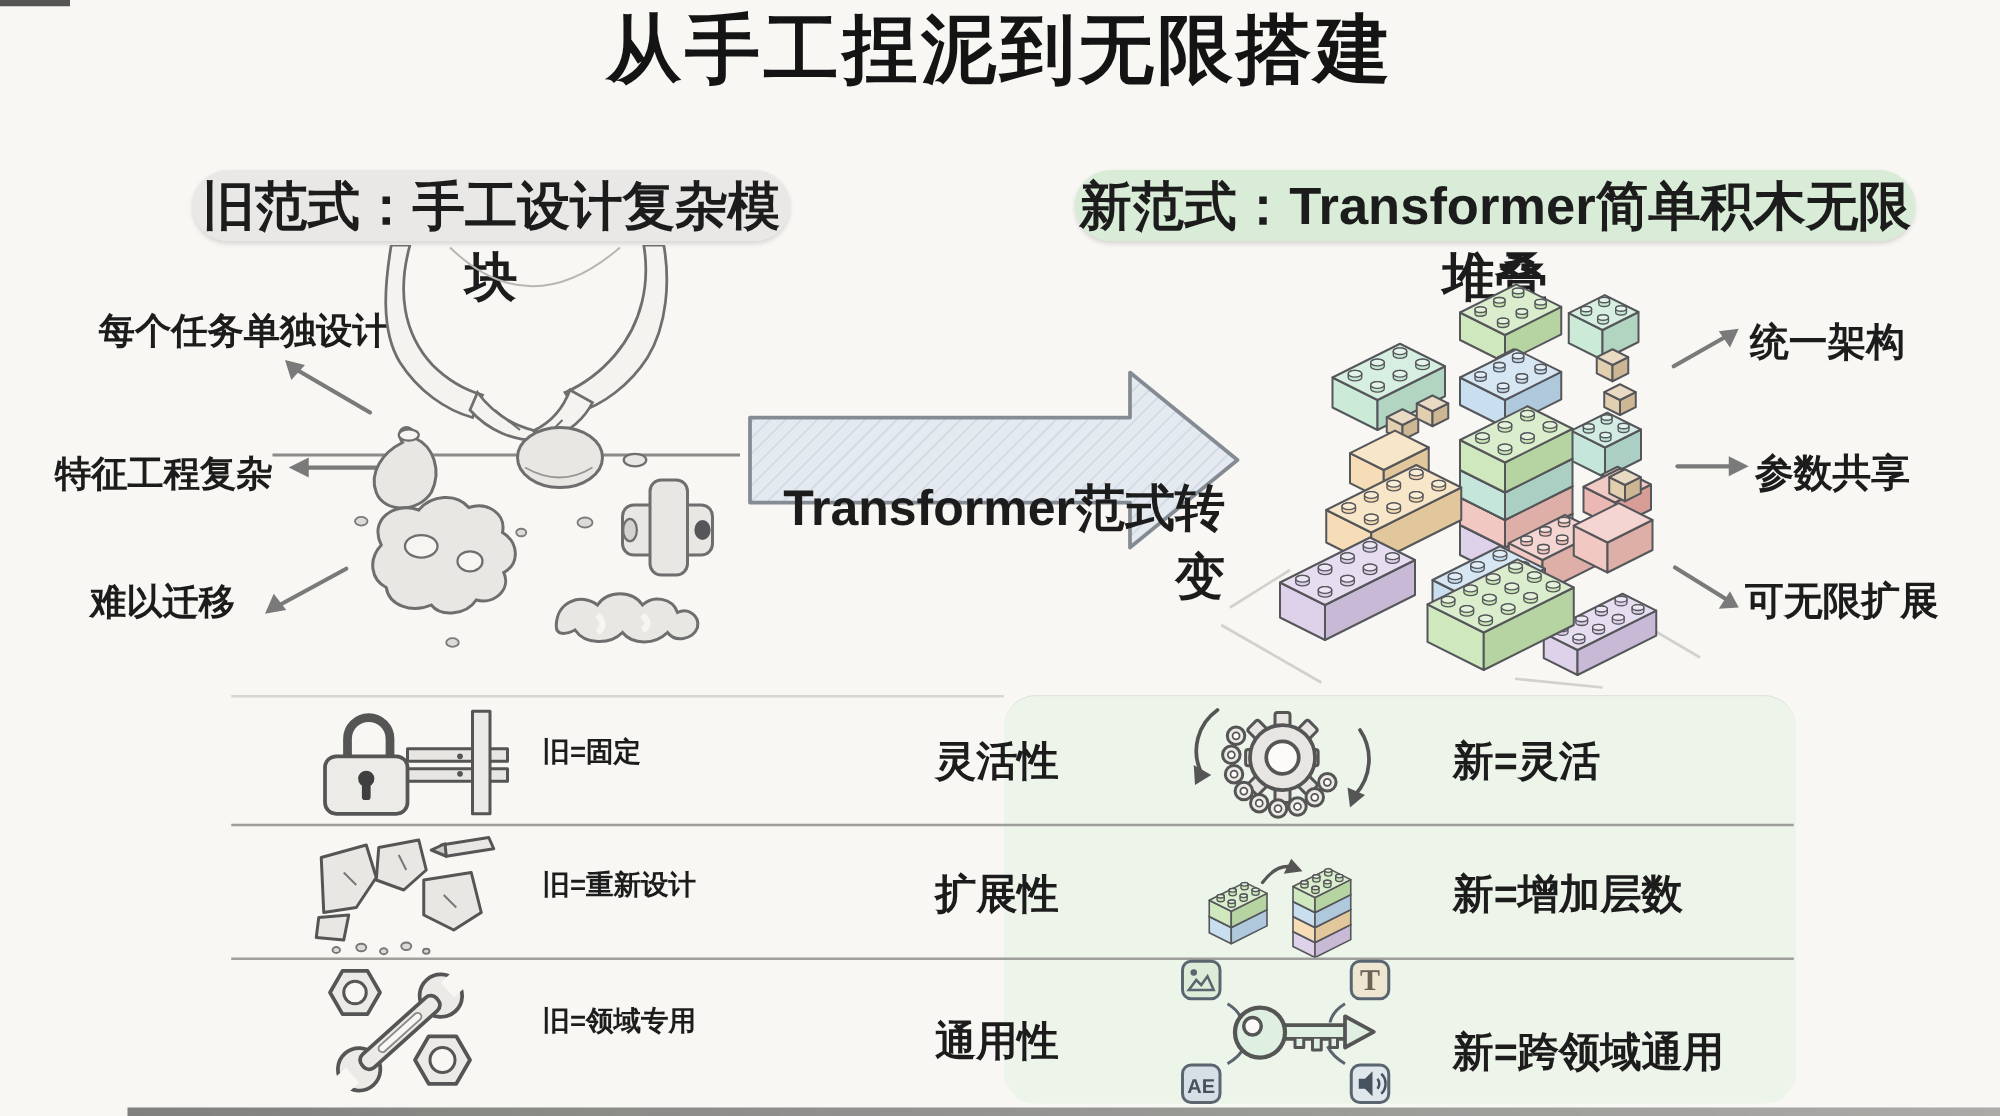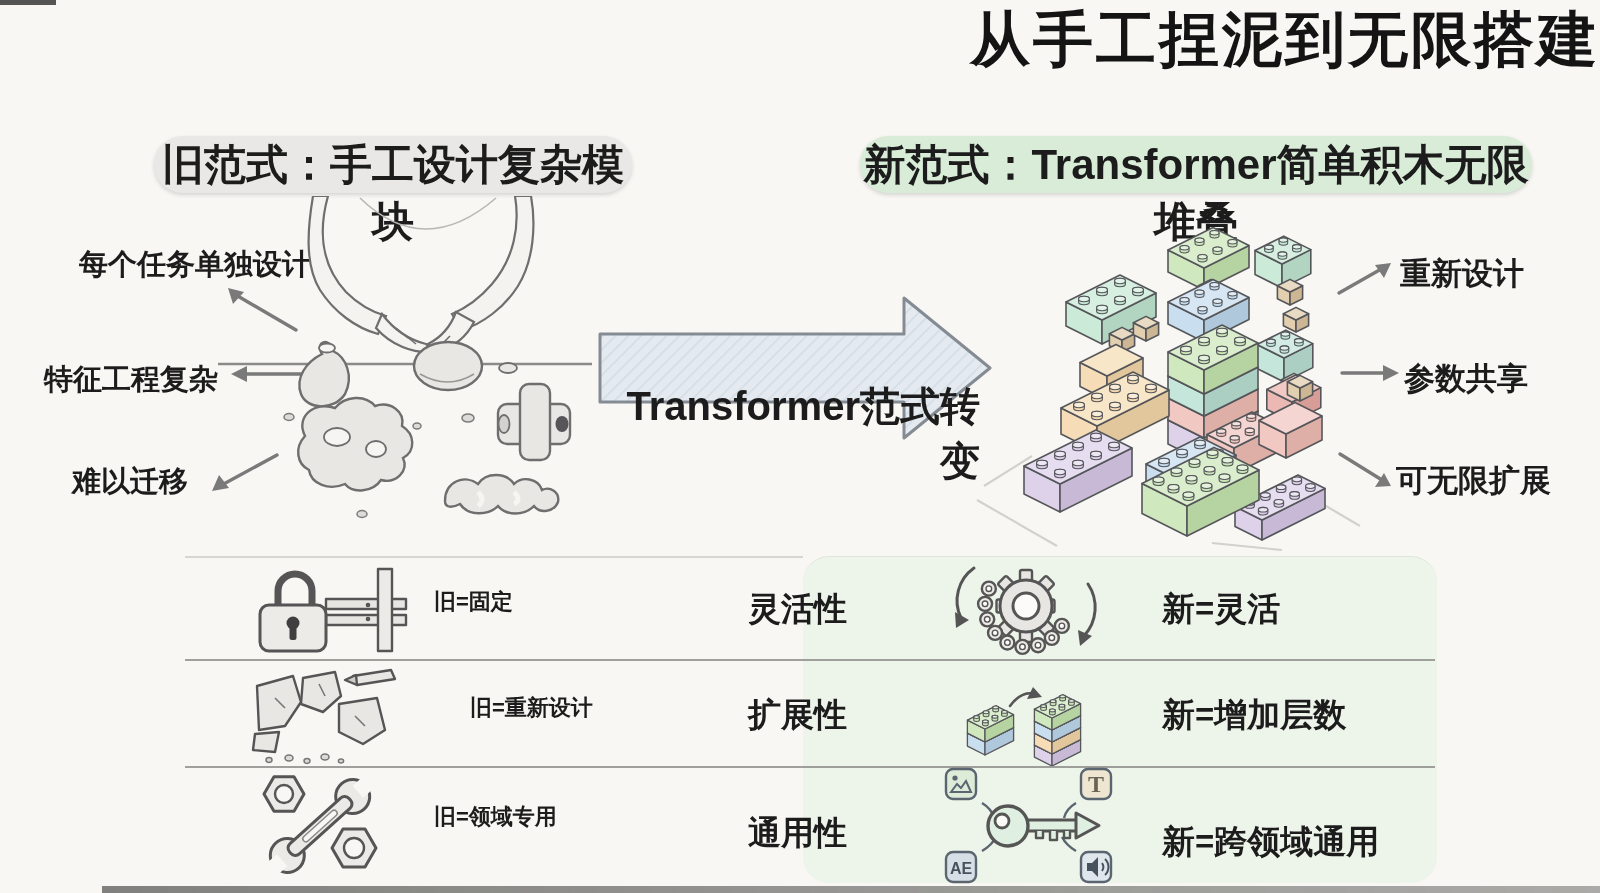--- a/index.html
+++ b/index.html
@@ -4,21 +4,21 @@
 <style>
   html,body{margin:0;padding:0;}
   #stage{
     position:relative; width:1600px; height:893px; overflow:hidden;
     background:var(--background,#f8f7f4);
     font-family:"Liberation Sans","DejaVu Sans",sans-serif;
     color:var(--ink,#1c1c1c);
   }
   .abs{position:absolute;}
   .title{
-    left:0; top:30; width:1600px; text-align:right;
+    left:0; top:30; width:1600px; text-align:center;
     font-size:60px; font-weight:700; letter-spacing:3px; color:#141414;
   }
   .pill{
     height:57px; line-height:57px; text-align:center;
     border-radius:29px; font-size:42px; font-weight:700;
     box-shadow:0 2px 4px rgba(0,0,0,0.14);
   }
   .pill-old{left:154px; top:136px; width:478px; background:var(--old_pill_bg,#e9e8e6);}
   .pill-new{left:860px; top:136px; width:672px; background:var(--new_pill_bg,#d8ecd8);}
   .callout{font-weight:700; white-space:nowrap;}
@@ -417,21 +417,21 @@
         <ellipse cx="226.5" cy="296.75" rx="5.3999999999999995" ry="2.6999999999999997" fill="#e4f2db" stroke="#55565a" stroke-width="1.1"></ellipse>
         <path d="M239.1,290.75 v-3 a5.3999999999999995,2.6999999999999997 0 0 1 10.799999999999999,0 v3 a5.3999999999999995,2.6999999999999997 0 0 1 -10.799999999999999,0 z" fill="#cae6b6" stroke="#55565a" stroke-width="1.1"></path>
         <ellipse cx="244.5" cy="287.75" rx="5.3999999999999995" ry="2.6999999999999997" fill="#e4f2db" stroke="#55565a" stroke-width="1.1"></ellipse>
         <path d="M257.1,281.75 v-3 a5.3999999999999995,2.6999999999999997 0 0 1 10.799999999999999,0 v3 a5.3999999999999995,2.6999999999999997 0 0 1 -10.799999999999999,0 z" fill="#cae6b6" stroke="#55565a" stroke-width="1.1"></path>
         <ellipse cx="262.5" cy="278.75" rx="5.3999999999999995" ry="2.6999999999999997" fill="#e4f2db" stroke="#55565a" stroke-width="1.1"></ellipse>
         <path d="M275.1,272.75 v-3 a5.3999999999999995,2.6999999999999997 0 0 1 10.799999999999999,0 v3 a5.3999999999999995,2.6999999999999997 0 0 1 -10.799999999999999,0 z" fill="#cae6b6" stroke="#55565a" stroke-width="1.1"></path>
         <ellipse cx="280.5" cy="269.75" rx="5.3999999999999995" ry="2.6999999999999997" fill="#e4f2db" stroke="#55565a" stroke-width="1.1"></ellipse>
       </g>
     </svg>
 
-  <div class="abs callout callout-new" style="left:1400px;top:253px;">重新设计</div>
+  <div class="abs callout callout-new" style="left:1400px;top:253px;">统一架构</div>
   <div class="abs callout callout-new" style="left:1404px;top:358px;">参数共享</div>
   <div class="abs callout callout-new" style="left:1396px;top:460px;">可无限扩展</div>
 
   <svg class="abs" style="left:1333px;top:256px;" width="64" height="44">
     <line class="ann-line" x1="6" y1="37" x2="50" y2="12"></line>
       <polygon class="ann-head" points="58,7 42,9 51,22"></polygon>
   </svg>
   <svg class="abs" style="left:1339px;top:361px;" width="64" height="24">
     <line class="ann-line" x1="3" y1="12" x2="50" y2="12"></line>
       <polygon class="ann-head" points="60,12 44,4 44,20"></polygon>
@@ -512,21 +512,21 @@
     </g>
     <path d="M40,30 l10,10 M84,16 l6,12 M120,48 l10,10" stroke="#777" stroke-width="1.6" fill="none"></path>
     <g fill="#dcdad6" stroke="#777" stroke-width="1.5">
       <ellipse cx="54" cy="90" rx="4" ry="3"></ellipse>
         <ellipse cx="72" cy="93" rx="3" ry="2.4"></ellipse>
       <ellipse cx="90" cy="89" rx="4" ry="3"></ellipse>
         <ellipse cx="106" cy="93" rx="2.6" ry="2"></ellipse>
       <ellipse cx="34" cy="92" rx="3" ry="2.4"></ellipse>
     </g>
   </svg>
-  <div class="abs row-label old-label" style="top:693px;margin-left:36px;">旧=重新设计</div>
+  <div class="abs row-label old-label" style="top:693px;">旧=重新设计</div>
   <div class="abs row-label dim-label" style="top:693px;">扩展性</div>
   <svg class="abs" id="mini-stack-scene" style="left:940px;top:666px;" width="170" height="100" viewBox="0 0 170 100">
     <path d="M70,40 Q82,24 95,28" fill="none" class="icon-stroke" stroke-width="2.6"></path>
     <polygon points="102,31 87,33 93,21" fill="#555"></polygon>
   <g>
         <polygon points="27.4,67.2 45,76 45,89 27.4,80.2" fill="#c9deef" stroke="#55565a" stroke-width="1.3" stroke-linejoin="round"></polygon>
         <polygon points="45,76 73.6,61.7 73.6,74.7 45,89" fill="#b0c8db" stroke="#55565a" stroke-width="1.3" stroke-linejoin="round"></polygon>
         <polygon points="45,76 73.6,61.7 55.99999999999999,52.900000000000006 27.4,67.2" fill="#d6e6f3" stroke="#55565a" stroke-width="1.3" stroke-linejoin="round"></polygon>
       </g>
       <g>

